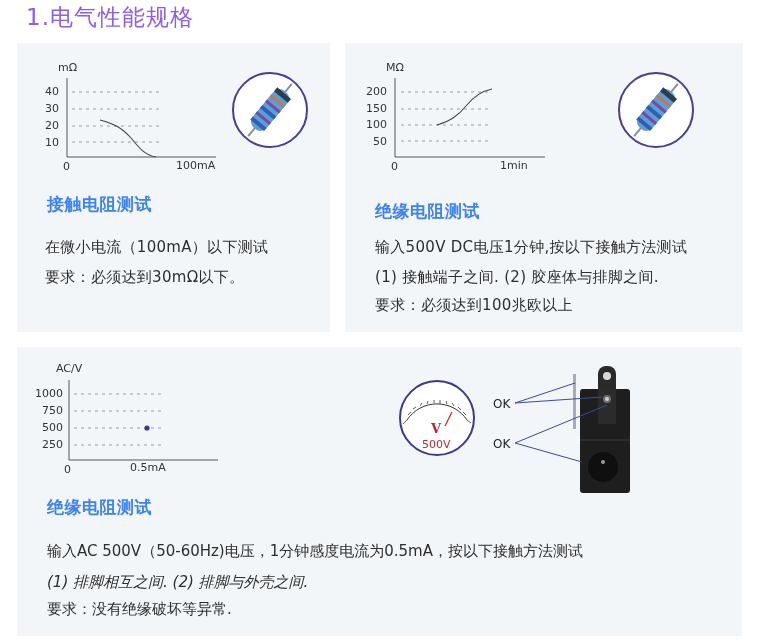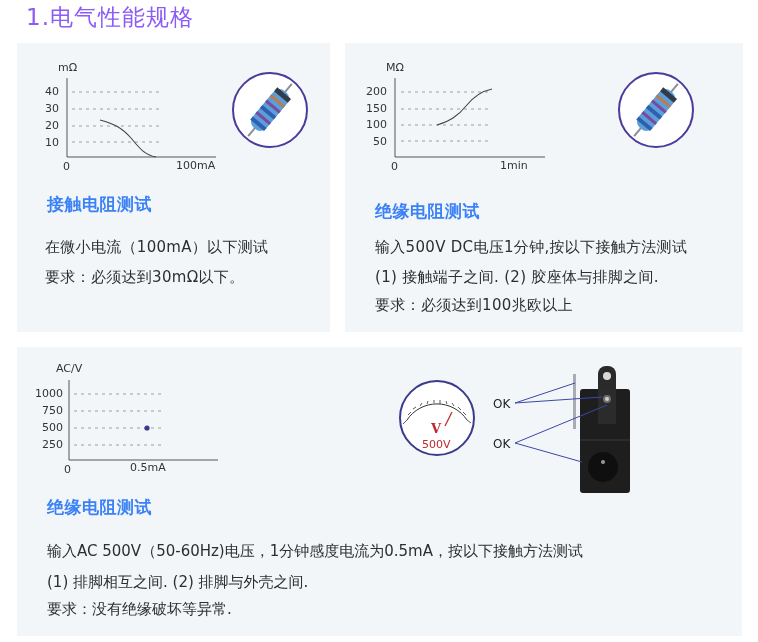--- a/index.html
+++ b/index.html
@@ -185,14 +185,14 @@
   <g stroke="#3b48a8" stroke-width="1">
     <line x1="515" y1="403" x2="575" y2="383"></line>
     <line x1="515" y1="403" x2="602" y2="397"></line>
     <line x1="515" y1="443" x2="607" y2="405"></line>
     <line x1="515" y1="443" x2="582" y2="462"></line>
   </g>
 </svg>
 
 <div class="abs heading" style="left:47px;top:496px;">绝缘电阻测试</div>
 <div class="abs body" style="left:47px;top:542px;letter-spacing:0;">输入AC 500V（50-60Hz)电压，1分钟感度电流为0.5mA，按以下接触方法测试</div>
-<div class="abs body" style="left:47px;top:573px;letter-spacing:0;">(1) 排脚相互之间. (2) 排脚与外壳之间.</div>
+<div class="abs body" style="left:47px;top:573px;letter-spacing:0;font-style:italic;">(1) 排脚相互之间. (2) 排脚与外壳之间.</div>
 <div class="abs body" style="left:47px;top:600px;letter-spacing:0;">要求：没有绝缘破坏等异常.</div>
 
 </body></html>

